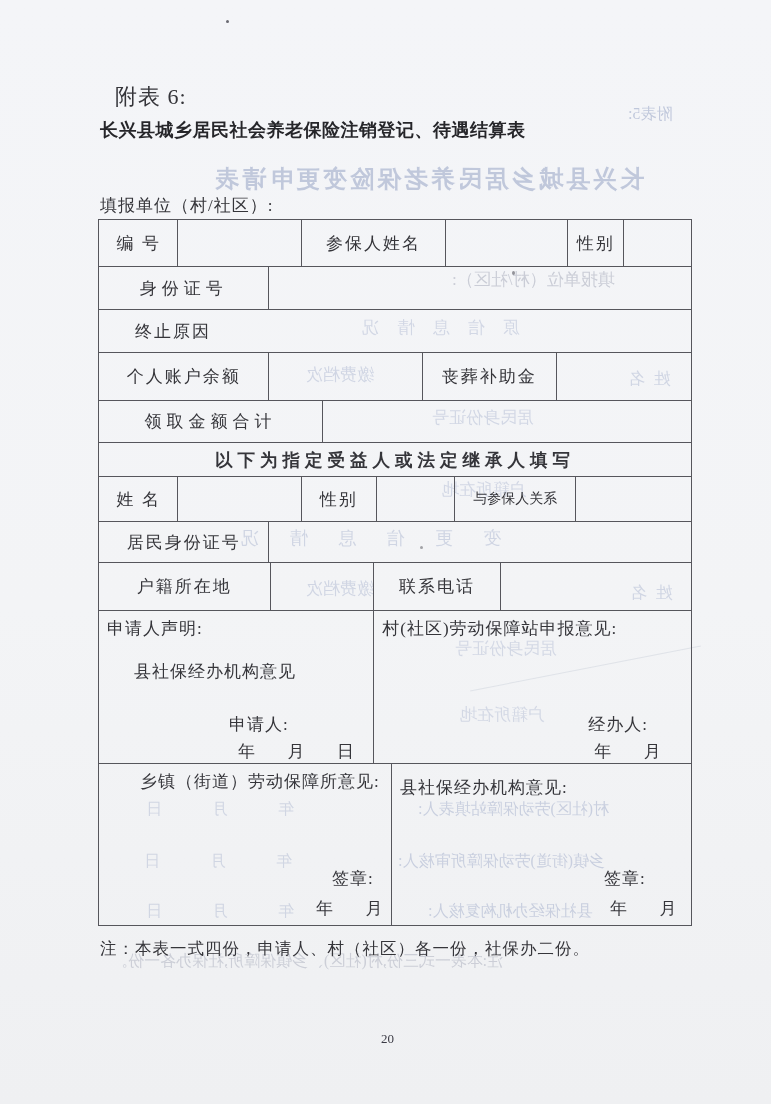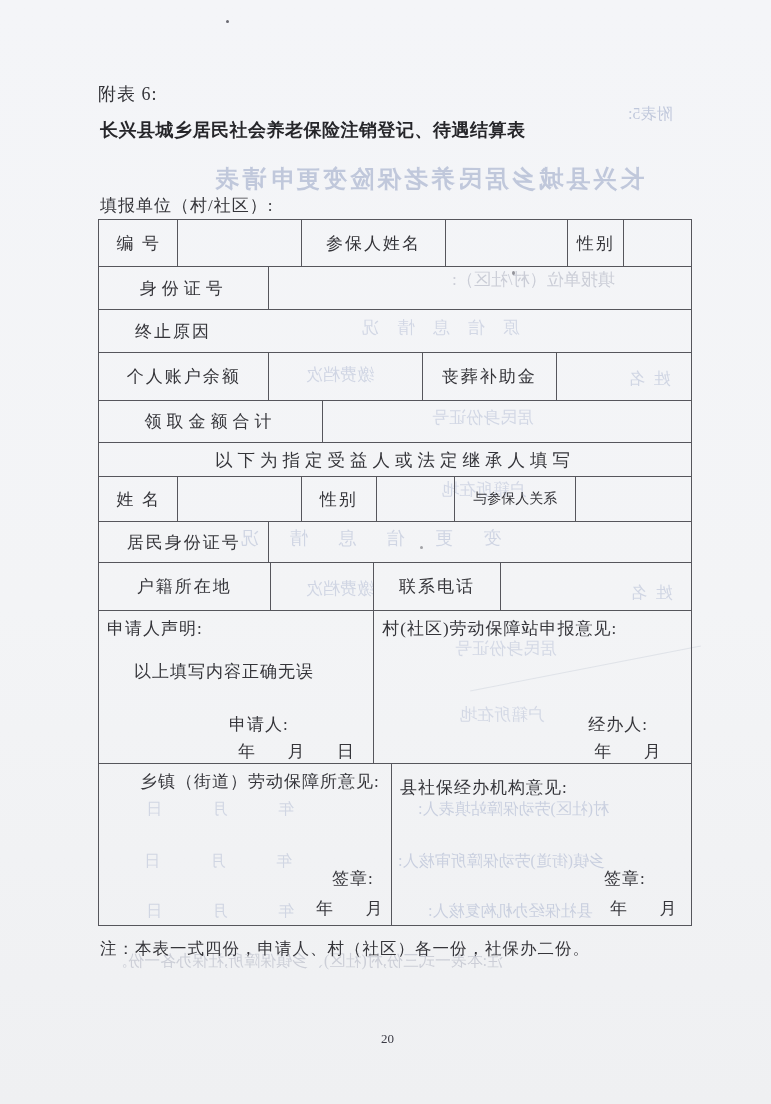--- a/index.html
+++ b/index.html
@@ -16,21 +16,21 @@
   .bleed span{
     position:absolute;
     display:inline-block;
     transform:scaleX(-1);
     white-space:pre;
     color:#8e9cc0;
     pointer-events:none;
   }
   .bleed .grey{color:#a9adbc;}
   
-  .appendix{position:absolute;left:98px;top:82px;font-size:18px;letter-spacing:1px;font-family:Liberation Serif, serif;}
+  .appendix{position:absolute;left:115px;top:82px;font-size:22px;letter-spacing:1px;font-family:Liberation Serif, serif;}
   .title{
     position:absolute;left:100px;top:118px;width:580px;
     font-size:18px;font-weight:700;letter-spacing:0.5px;color:#26262a;
     margin:0;
   }
   .unit{position:absolute;left:100px;top:194px;font-size:17px;letter-spacing:1px;}
   
   .formtable{
     position:absolute;left:98px;top:219px;width:594px;
     border:1px solid #56565c;box-sizing:border-box;
@@ -40,21 +40,21 @@
   .trow:last-child{border-bottom:none;}
   .tc{
     border-right:1px solid #56565c;box-sizing:border-box;
     display:flex;align-items:center;justify-content:center;
     font-size:17px;overflow:hidden;
   }
   .tc:last-child{border-right:none;}
   .ls2{letter-spacing:2px;}
   .ls5{letter-spacing:5px;}
   .small{font-size:14px;letter-spacing:0px;}
-  .sect{justify-content:center;font-weight:400;font-size:17.5px;letter-spacing:5px;}
+  .sect{justify-content:center;font-weight:700;font-size:17.5px;letter-spacing:5px;}
   .optcell{justify-content:flex-start;padding-left:38px;gap:52px;letter-spacing:1px;}
   .opt{display:flex;align-items:center;gap:5px;}
   .cbx{
     display:inline-block;width:12px;height:12px;
     border:1.4px solid #3a3a40;box-sizing:border-box;background:transparent;
   }
   .bigcell{
     position:relative;display:block;
     padding:6px 8px;box-sizing:border-box;
     font-size:17px;letter-spacing:1px;
@@ -160,21 +160,21 @@
     <div class="trow" style="height:48px;">
       <div class="tc ls2" style="width:29.0%;">户籍所在地</div>
       <div class="tc" style="width:17.5%;"></div>
       <div class="tc ls2" style="width:21.4%;">联系电话</div>
       <div class="tc" style="width:32.1%;"></div>
     </div>
 
     <div class="trow" style="height:153px;">
       <div class="tc bigcell" style="width:46.5%;">
         <span class="abs" style="left:8px;top:6px;">申请人声明:</span>
-        <span class="abs" style="left:35px;top:49px;">以上填写内容正确无误</span>
+        <span class="abs" style="left:35px;top:49px;">县社保经办机构意见</span>
         <span class="abs" style="left:130px;top:102px;">申请人:</span>
         <span class="abs" style="left:139px;top:129px;">年      月      日</span>
       </div>
       <div class="tc bigcell" style="width:53.5%;">
         <span class="abs" style="left:8px;top:6px;">村(社区)劳动保障站申报意见:</span>
         <span class="abs" style="left:214px;top:102px;">经办人:</span>
         <span class="abs" style="left:220px;top:129px;">年      月      日</span>
       </div>
     </div>
 

